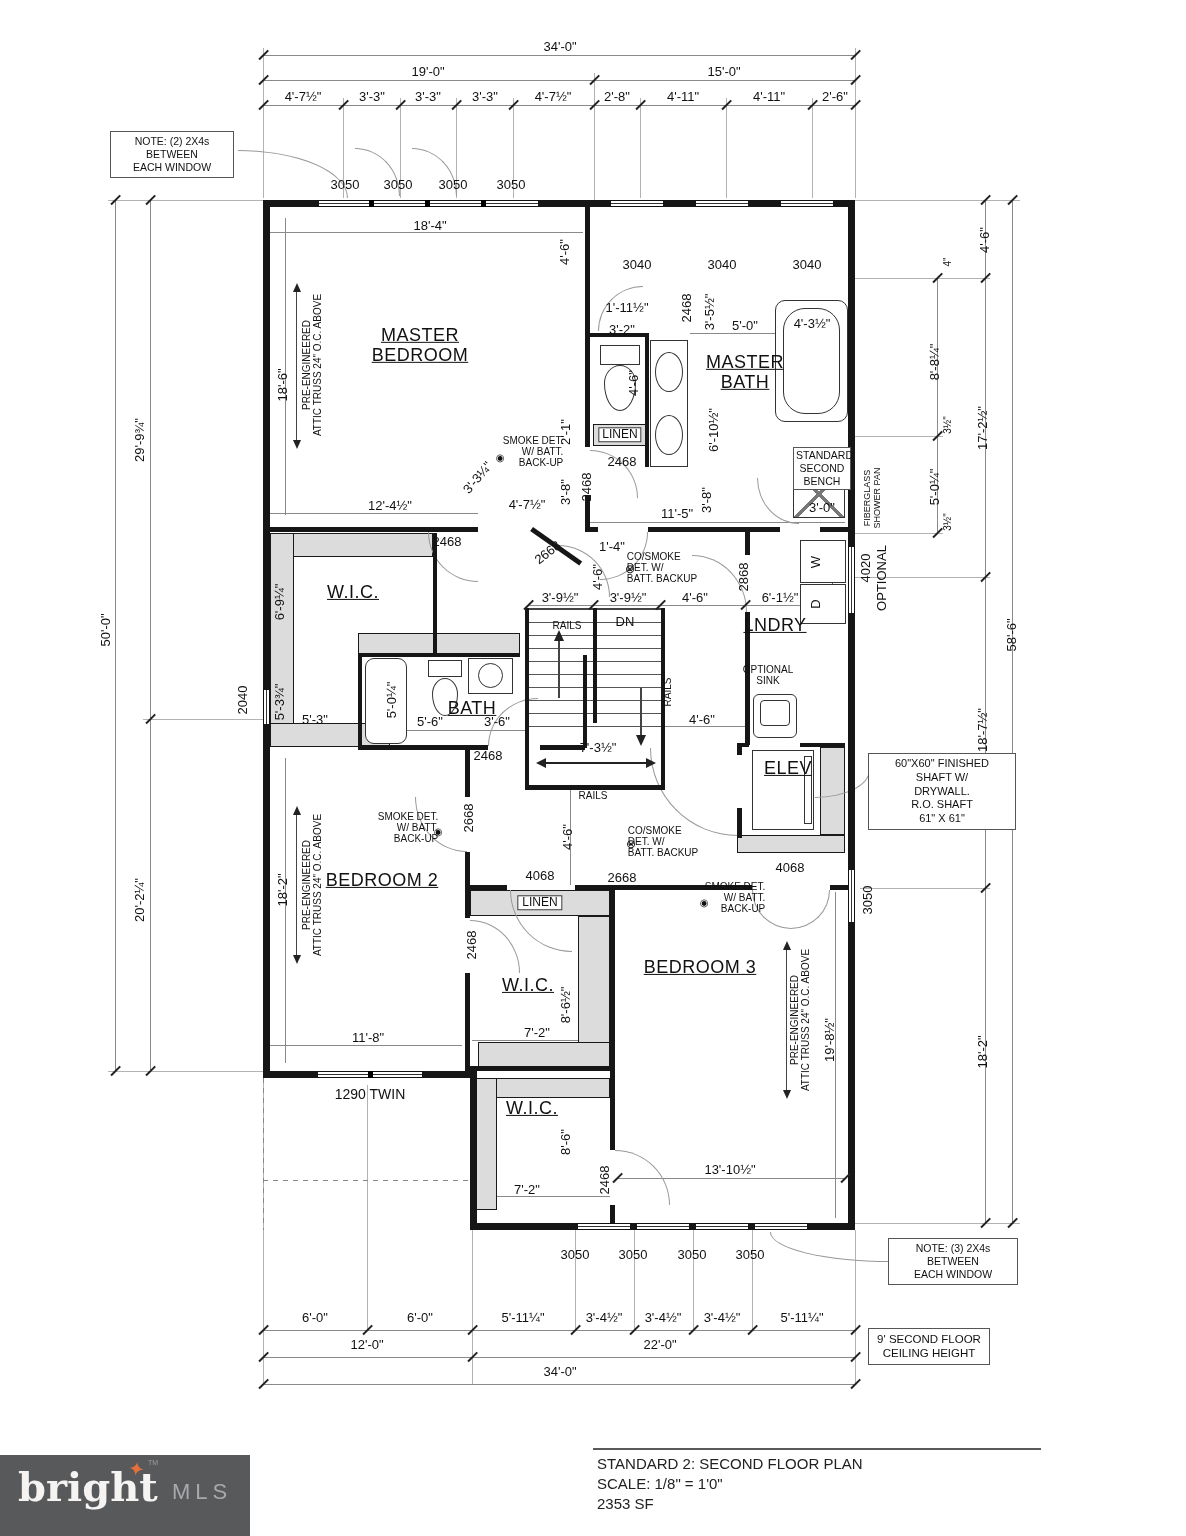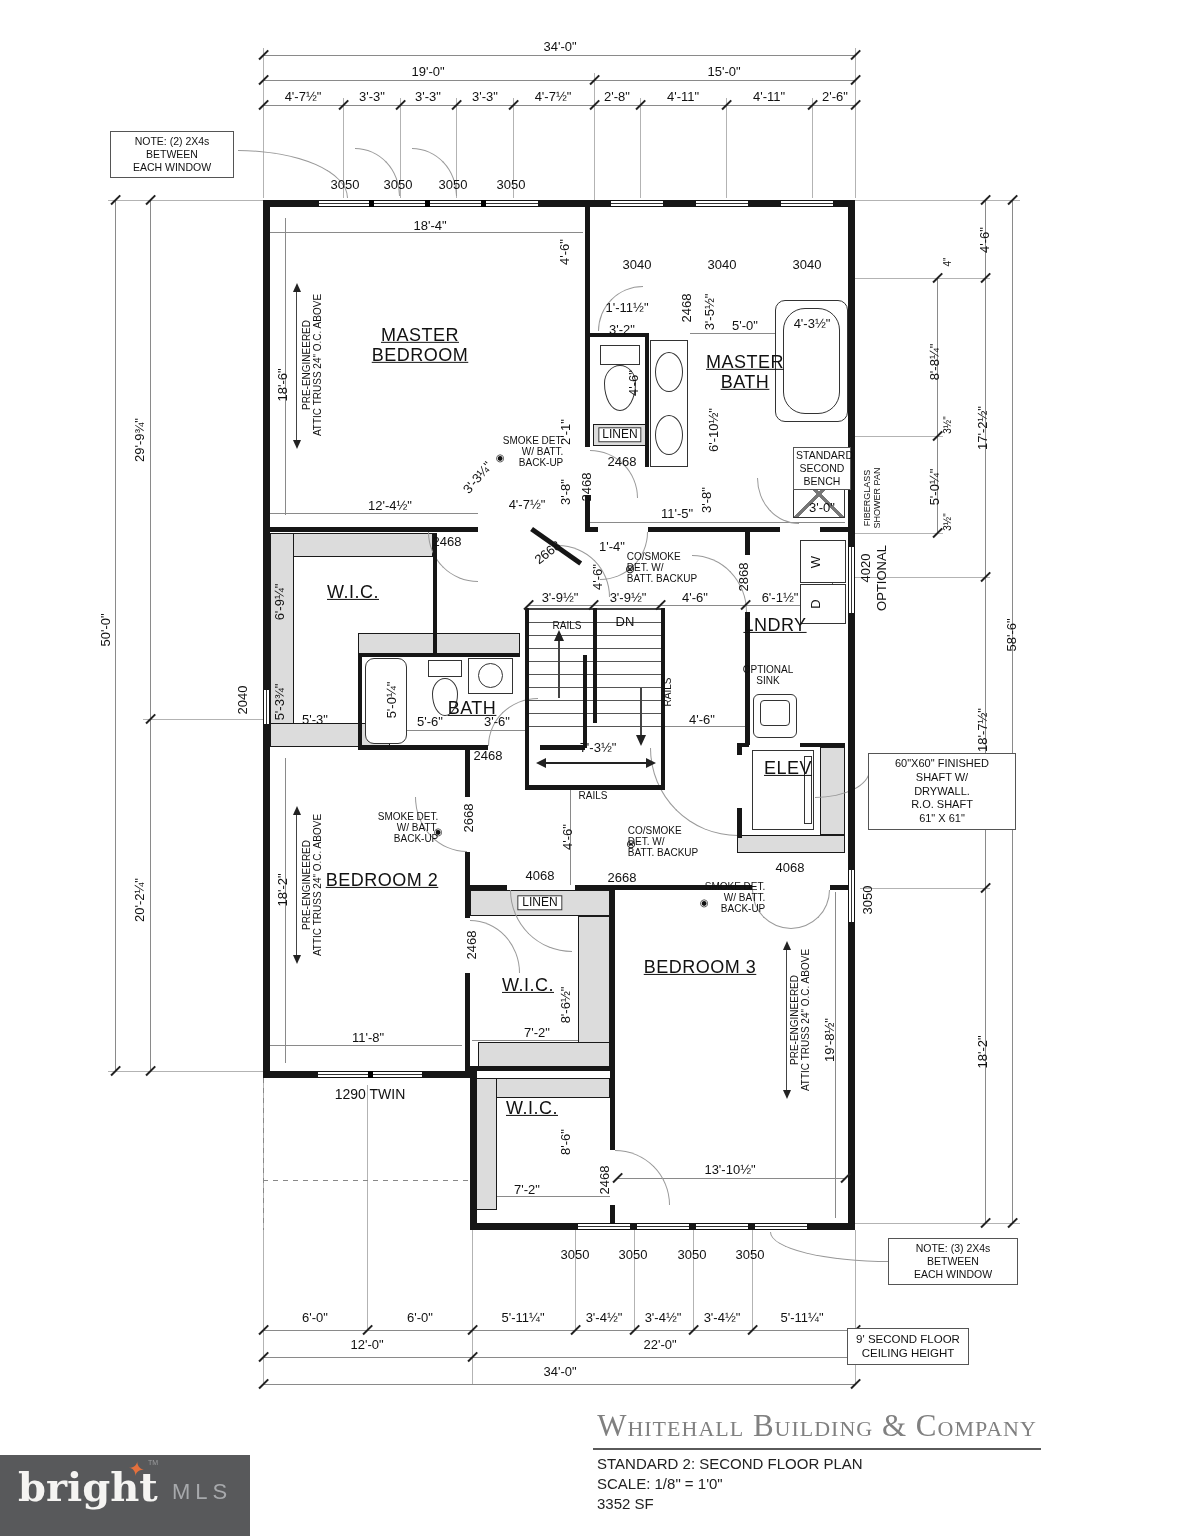--- a/index.html
+++ b/index.html
@@ -121,21 +121,21 @@
   <span class="lbl" style="left:315px;top:1318px">6'-0"</span>
   <span class="lbl" style="left:420px;top:1318px">6'-0"</span>
   <span class="lbl" style="left:523px;top:1318px">5'-11¼"</span>
   <span class="lbl" style="left:604px;top:1318px">3'-4½"</span>
   <span class="lbl" style="left:663px;top:1318px">3'-4½"</span>
   <span class="lbl" style="left:722px;top:1318px">3'-4½"</span>
   <span class="lbl" style="left:802px;top:1318px">5'-11¼"</span>
   <span class="lbl" style="left:367px;top:1345px">12'-0"</span>
   <span class="lbl" style="left:660px;top:1345px">22'-0"</span>
   <span class="lbl" style="left:560px;top:1372px">34'-0"</span>
-  <div class="nb" style="left:847px;top:1328px;width:122px;font-size:11.5px">9' SECOND FLOOR
+  <div class="nb" style="left:868px;top:1328px;width:122px;font-size:11.5px">9' SECOND FLOOR
 CEILING HEIGHT</div>
   <span class="lbl" style="left:575px;top:1255px">3050</span>
   <span class="lbl" style="left:633px;top:1255px">3050</span>
   <span class="lbl" style="left:692px;top:1255px">3050</span>
   <span class="lbl" style="left:750px;top:1255px">3050</span>
   <div class="nb" style="left:888px;top:1238px;width:130px">NOTE: (3) 2X4s BETWEEN
 EACH WINDOW</div>
   <div class="arc" style="left:770px;top:1232px;width:120px;height:30px;border-bottom-width:1px;border-left-width:1px;border-radius:0 0 0 100%"></div>
 
   <div class="tk" style="left:257px;top:54px"></div>
@@ -460,26 +460,24 @@
   <div class="tk" style="left:611px;top:1177px"></div>
     <div class="tk" style="left:839px;top:1177px"></div>
   <span class="lbl" style="left:730px;top:1170px">13'-10½"</span>
 
   <span class="lbl room" style="left:532px;top:1108px">W.I.C.</span>
   <span class="lbl v" style="left:566px;top:1142px">8'-6"</span>
   <div class="dl" style="left:478px;top:1196px;width:132px;height:1px"></div>
   <span class="lbl" style="left:527px;top:1190px">7'-2"</span>
   <span class="lbl v" style="left:605px;top:1180px">2468</span>
 
-  <div class="tb" style="left:593px;top:1408px;width:448px;text-align:center;font-family:'Liberation Serif',serif;
-       font-variant:small-caps;font-size:31px;color:#808080;letter-spacing:1px">Whitehall Building &amp; Company</div>
   <div class="tb" style="left:593px;top:1448px;width:448px;height:2px;background:#5a5a5a"></div>
   <div class="tb" style="left:597px;top:1455px;font-size:15px;color:#222">STANDARD 2: SECOND FLOOR PLAN</div>
   <div class="tb" style="left:597px;top:1475px;font-size:15px;color:#222">SCALE: 1/8" = 1'0"</div>
-  <div class="tb" style="left:597px;top:1495px;font-size:15px;color:#222">3352 SF</div>
+  <div class="tb" style="left:597px;top:1495px;font-size:15px;color:#222">2353 SF</div>
 
   <div class="logo" style="background:#58595b">
     <span style="position:absolute;left:18px;top:8px;font-family:'DejaVu Serif',serif;font-weight:bold;font-size:40px;color:#f5f4f2">bright</span>
     <span style="position:absolute;left:128px;top:2px;font-size:20px;color:#e4703d;transform:rotate(8deg)">✦</span>
     <span style="position:absolute;left:148px;top:4px;font-size:7px;color:#9b9c9e">TM</span>
     <span style="position:absolute;left:172px;top:24px;font-size:22px;color:#a7a9ac;letter-spacing:5px">MLS</span>
   </div>
 
 </div>
 

